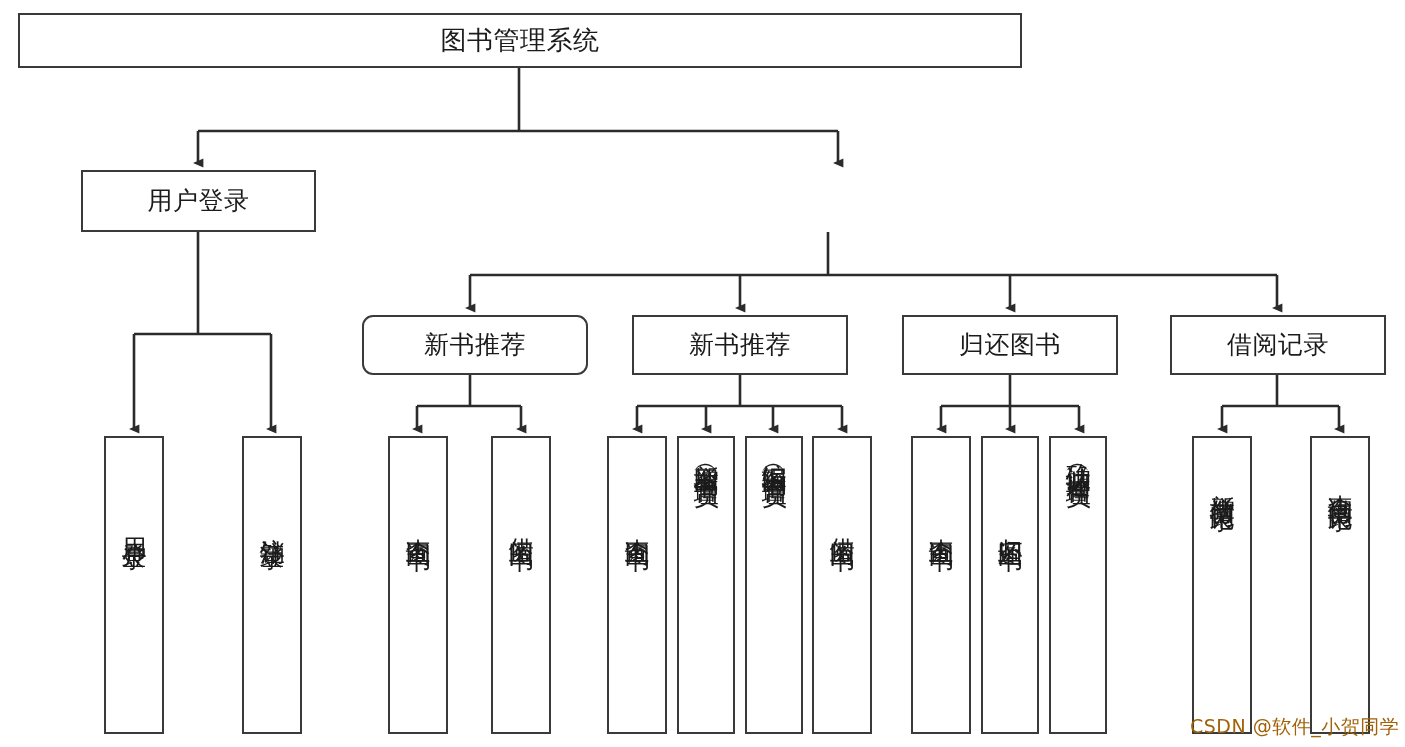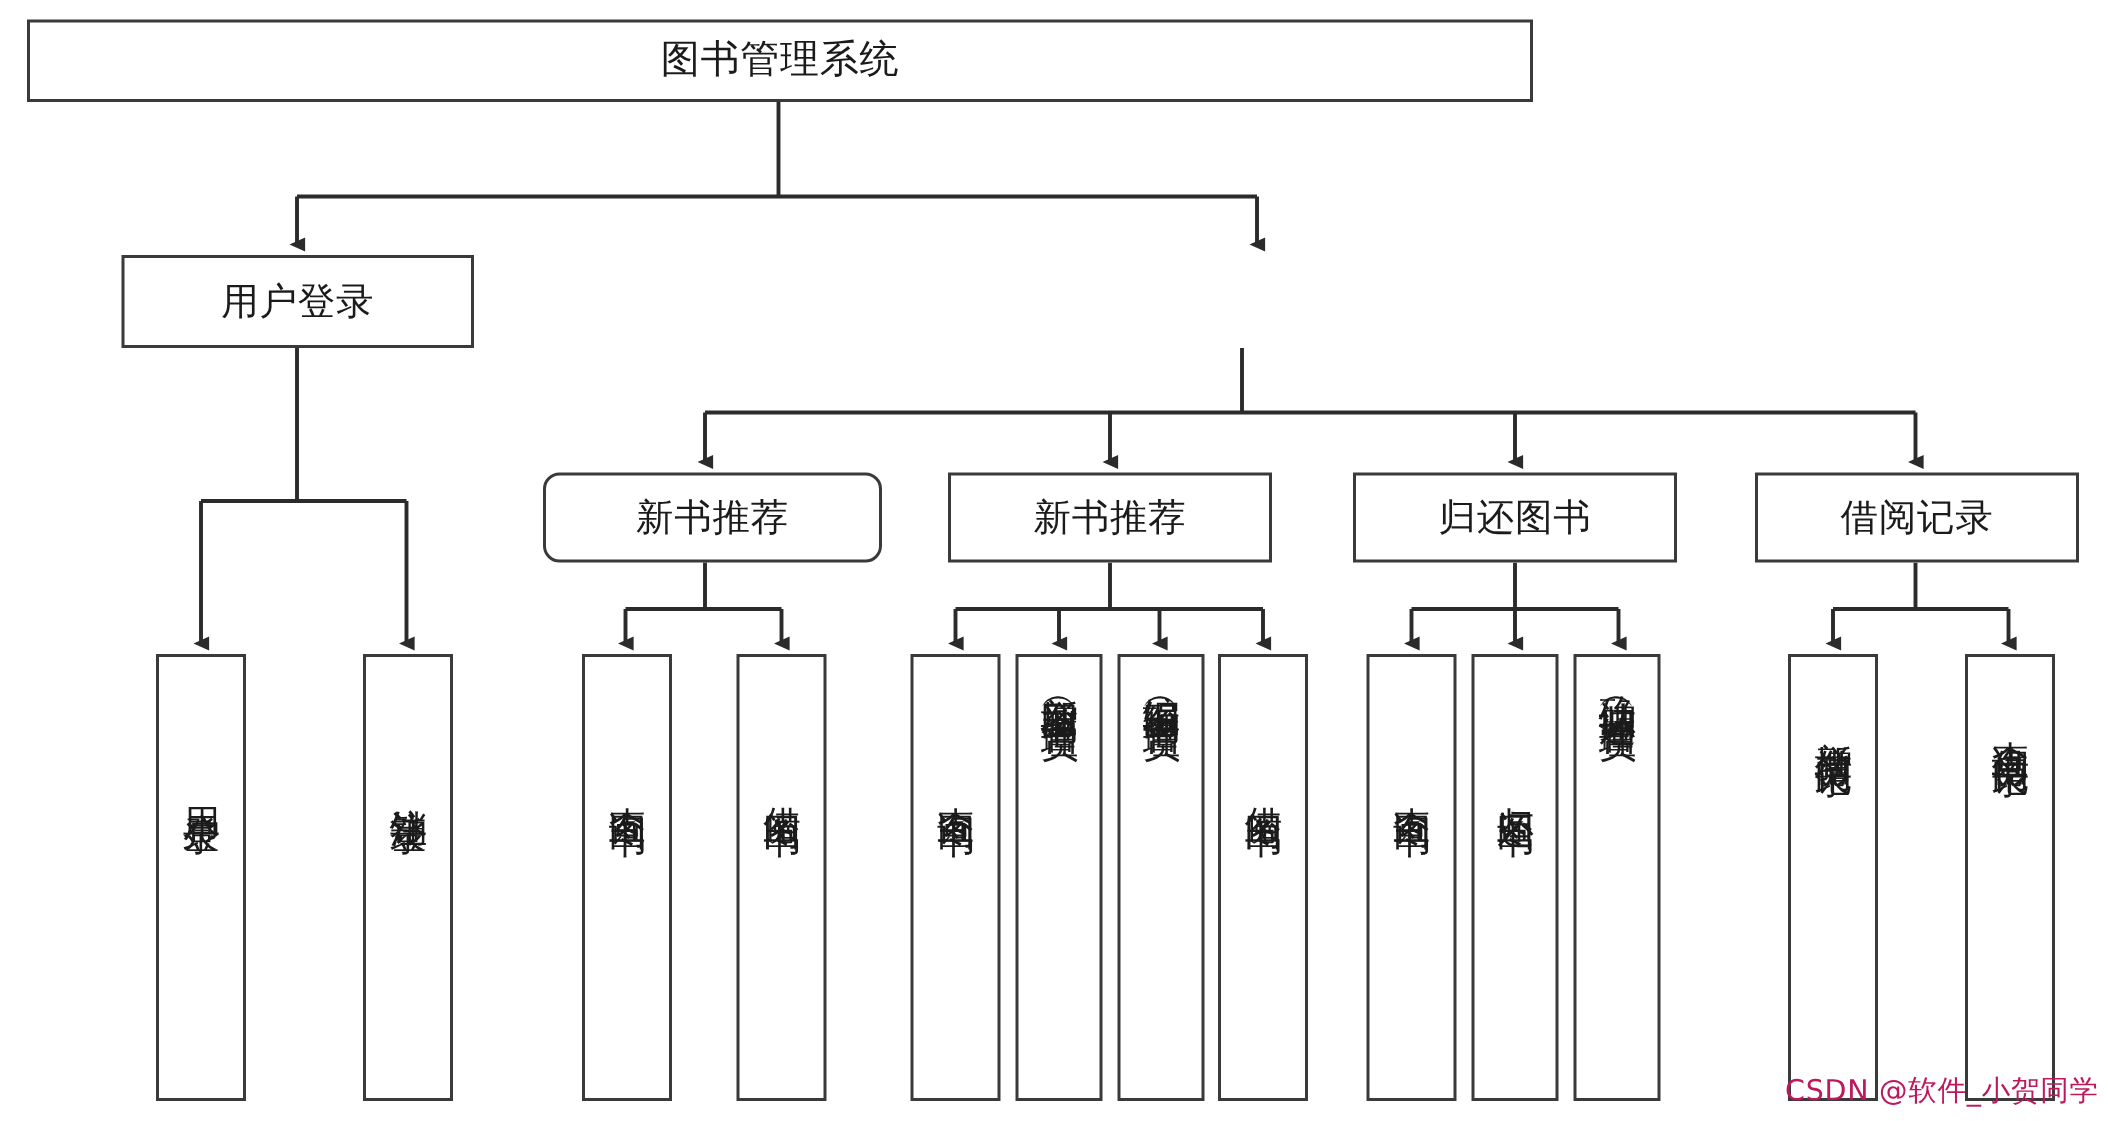--- a/index.html
+++ b/index.html
@@ -55,21 +55,21 @@
   .node.vert .label {
     writing-mode: vertical-rl;
     text-orientation: upright;
     font-size: 25px;
     letter-spacing: 3px;
   }
   .node.root .label { font-size: 26px; }
   .watermark {
     position: absolute;
     font-size: 19px;
-    color: #be185d;
+    color: #a16207;
     white-space: nowrap;
     letter-spacing: 0.5px;
   }
 </style>
 </head>
 <body>
 
 <div id="canvas">
 
   <svg class="wires" viewBox="0 0 1405 747">

